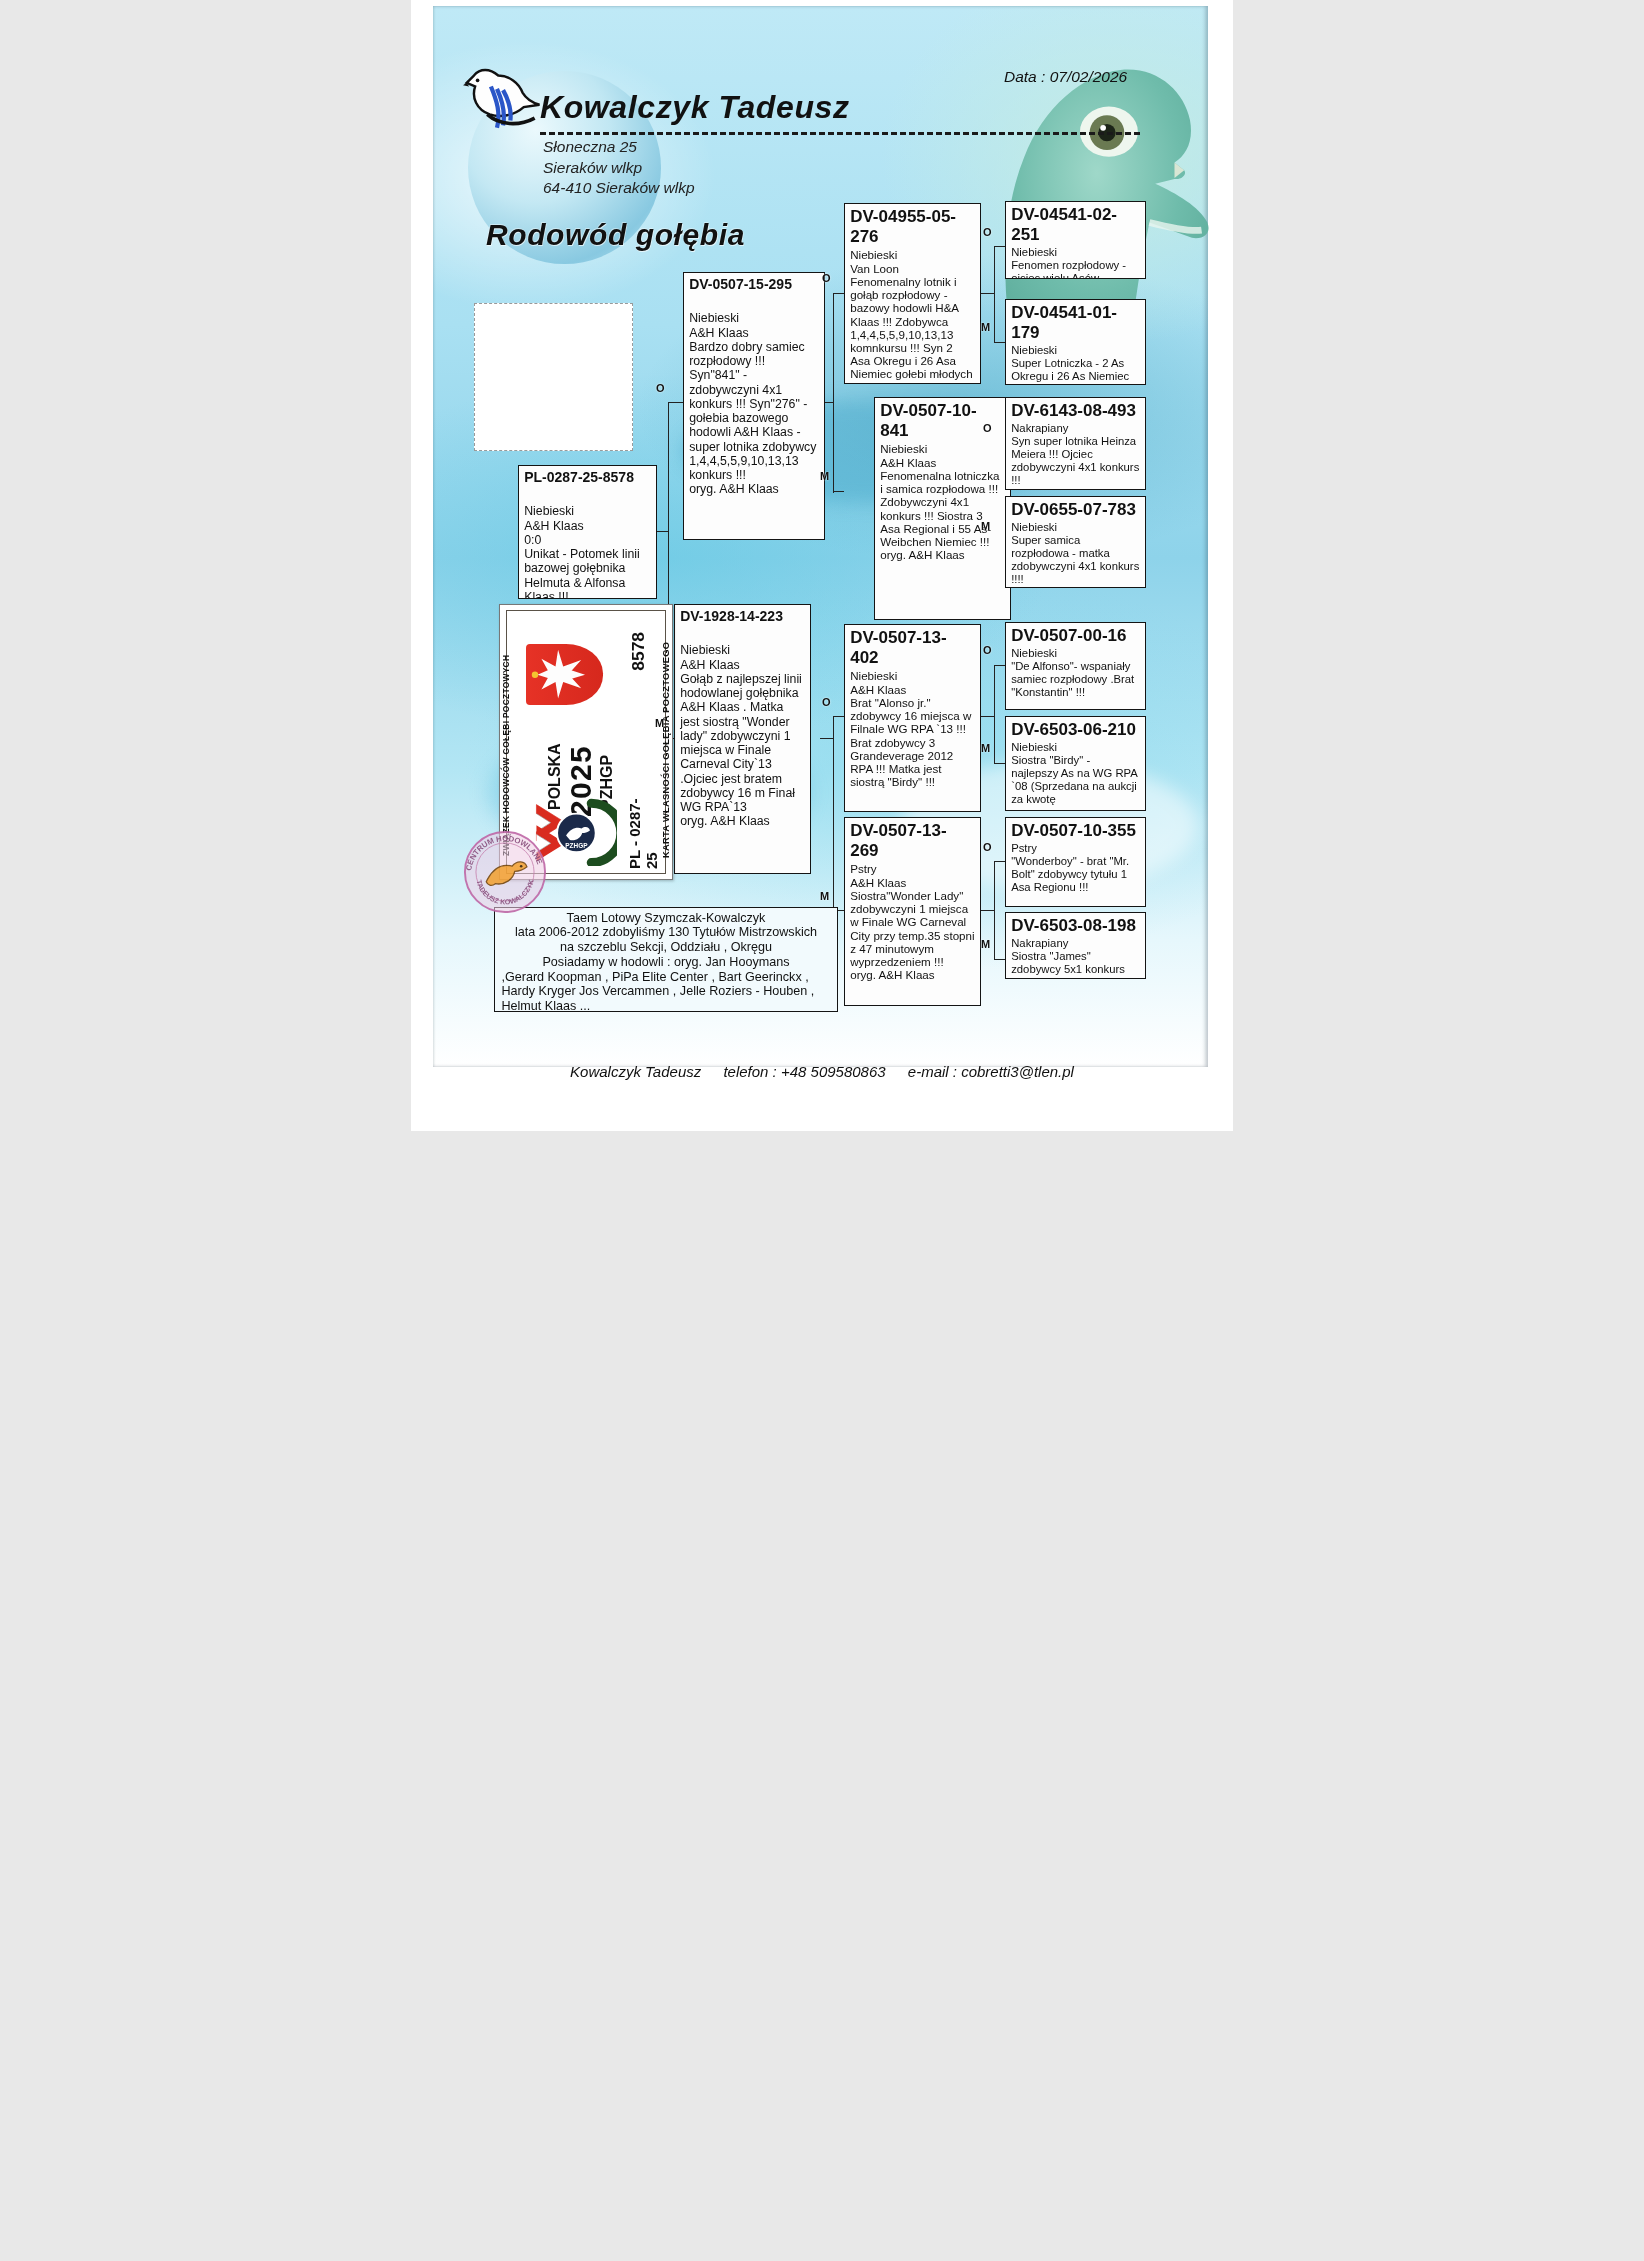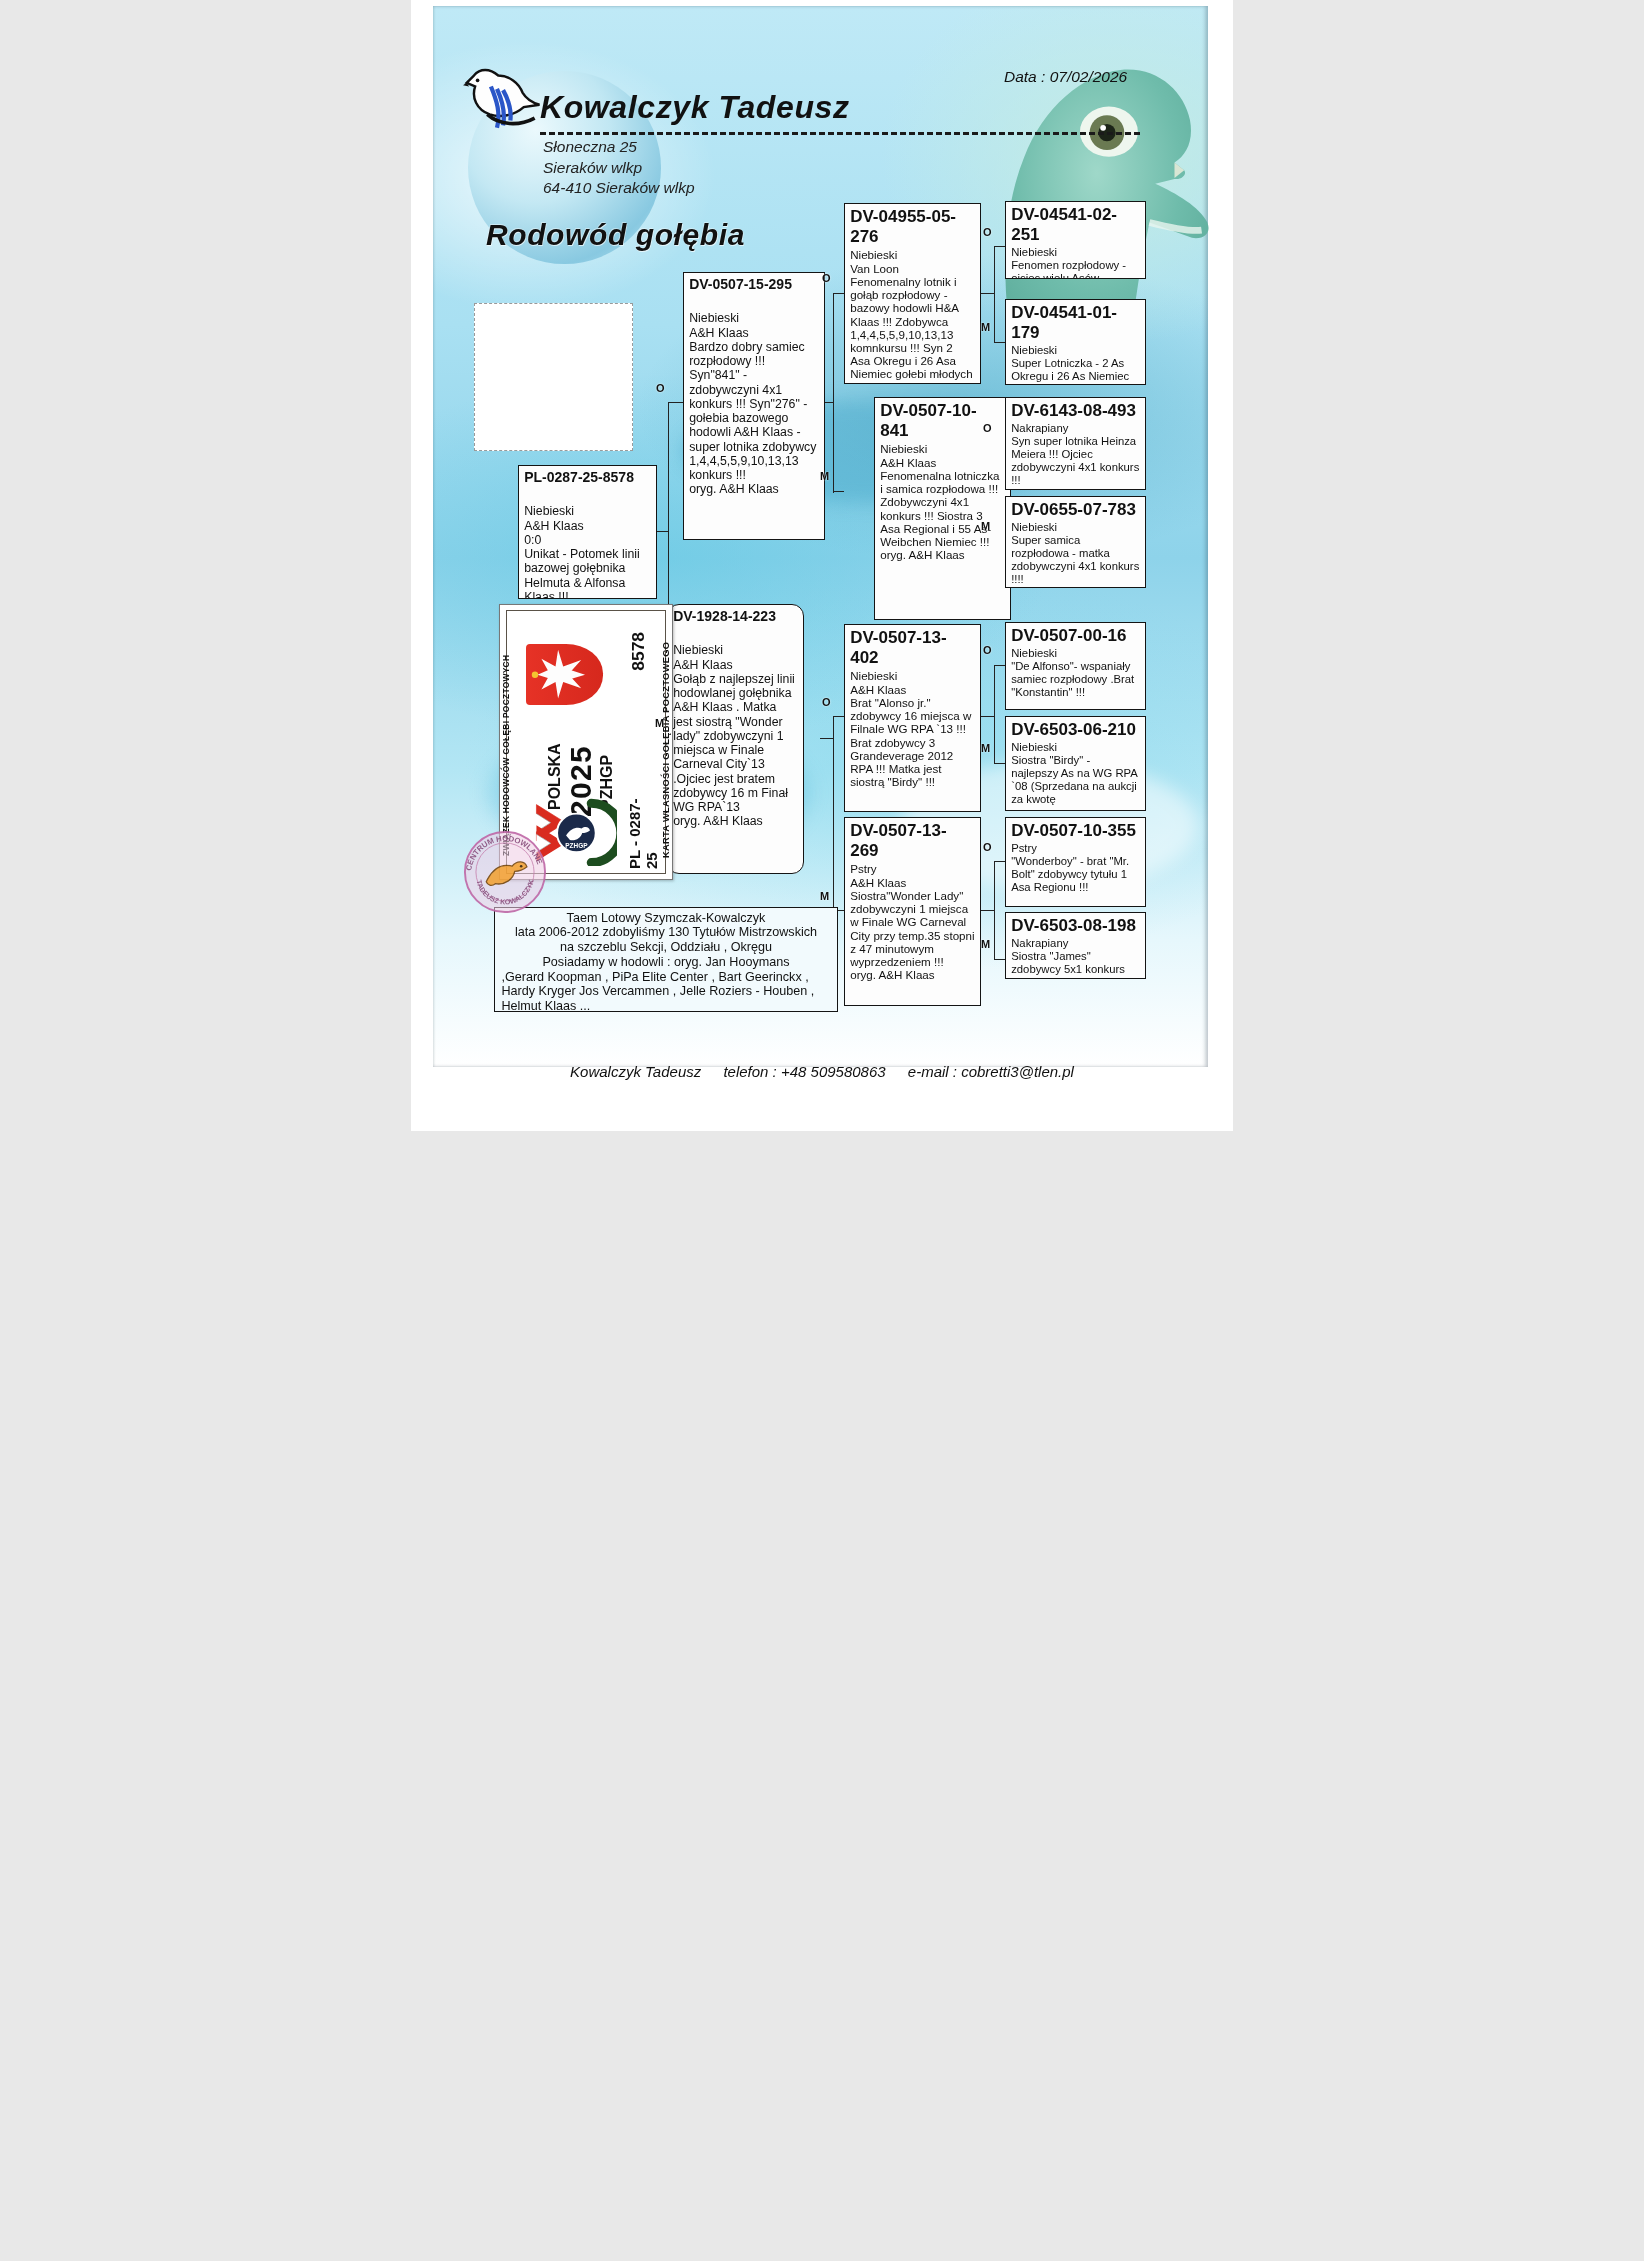--- a/index.html
+++ b/index.html
@@ -179,21 +179,21 @@
 Unikat - Potomek linii bazowej gołębnika Helmuta &amp; Alfonsa Klaas !!!</div>
   </div>
 
   <div class="pbox g2" style="left:272px;top:272px;width:142px;height:268px;">
     <div class="ring big gap-md">DV-0507-15-295</div>
     <div class="body">Niebieski
 A&amp;H Klaas
 Bardzo dobry samiec rozpłodowy !!! Syn"841" - zdobywczyni 4x1 konkurs !!! Syn"276" - gołebia bazowego hodowli A&amp;H Klaas - super lotnika zdobywcy 1,4,4,5,5,9,10,13,13 konkurs !!!
 oryg. A&amp;H Klaas</div>
   </div>
-  <div class="pbox g2" style="left:256px;top:604px;width:137px;height:270px;border-radius:12px;">
+  <div class="pbox g2" style="left:263px;top:604px;width:137px;height:270px;">
     <div class="ring big gap-md">DV-1928-14-223</div>
     <div class="body">Niebieski
 A&amp;H Klaas
 Gołąb z najlepszej linii hodowlanej gołębnika A&amp;H Klaas . Matka jest siostrą "Wonder lady" zdobywczyni 1 miejsca w Finale Carneval City`13 .Ojciec jest bratem zdobywcy 16 m Finał WG RPA`13
 oryg. A&amp;H Klaas</div>
   </div>
 
   <div class="pbox g3" style="left:433px;top:203px;width:137px;height:181px;">
     <div class="ring gap-sm">DV-04955-05-276</div>
     <div class="body">Niebieski

